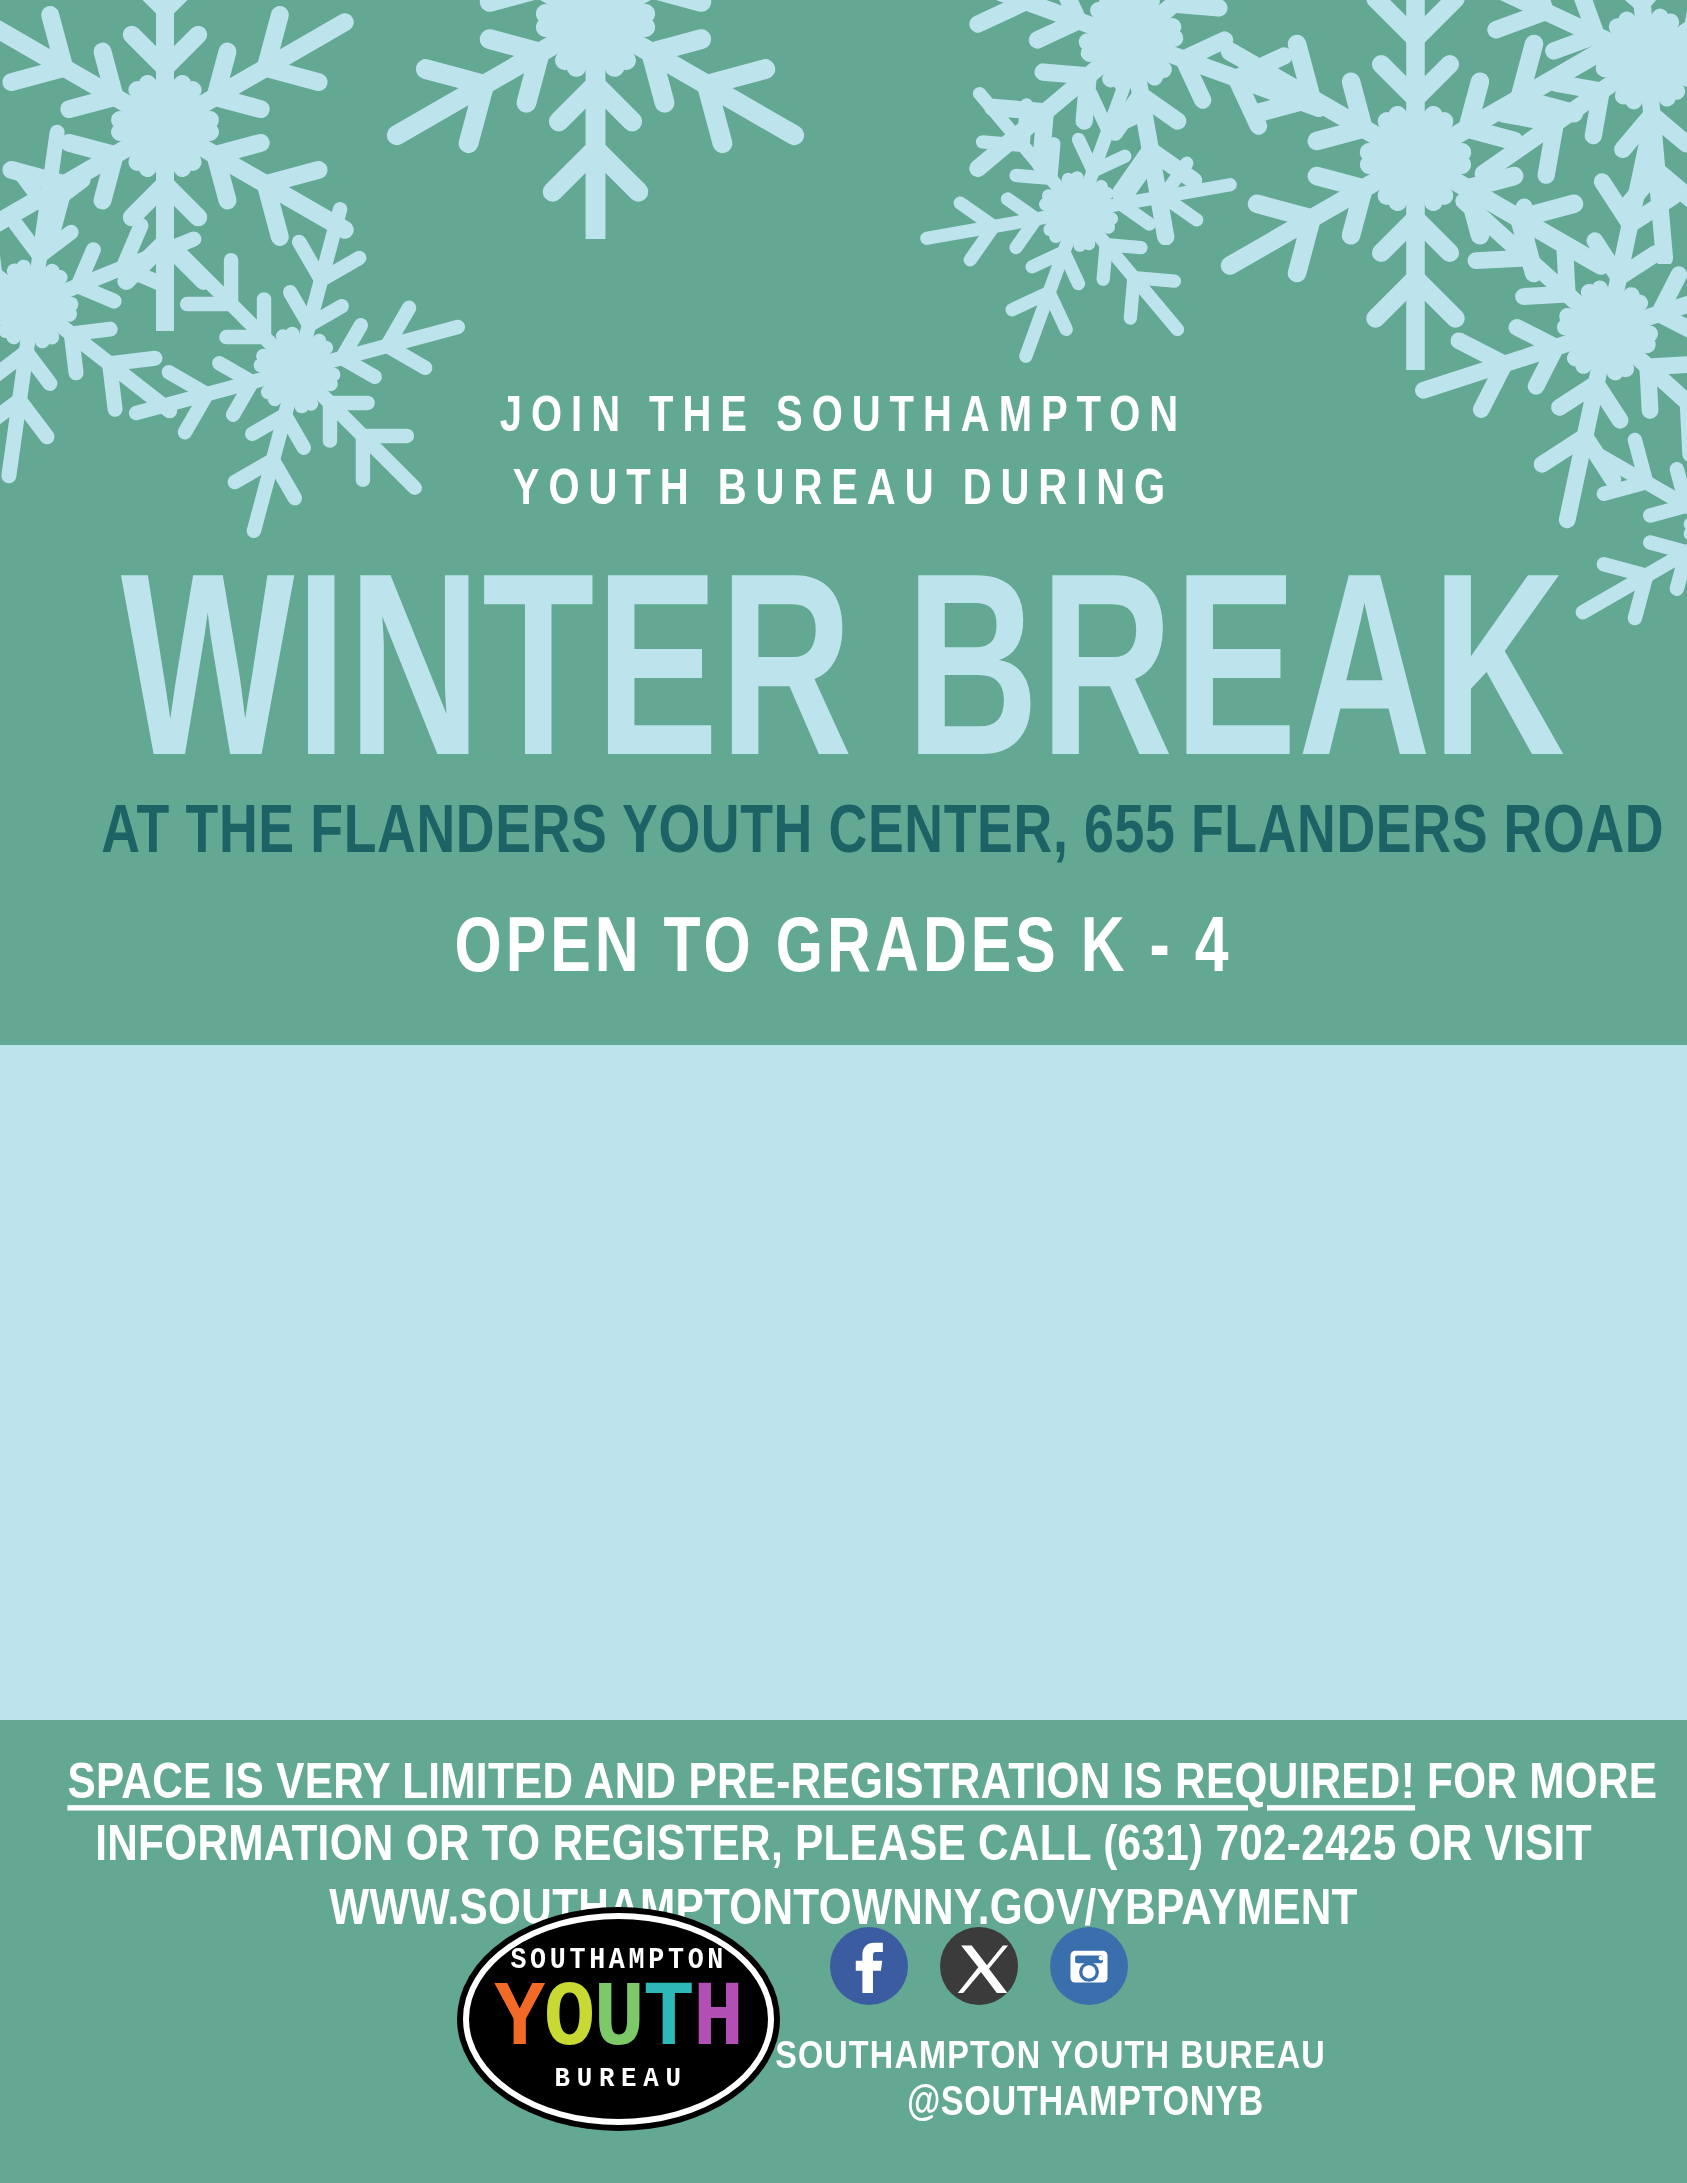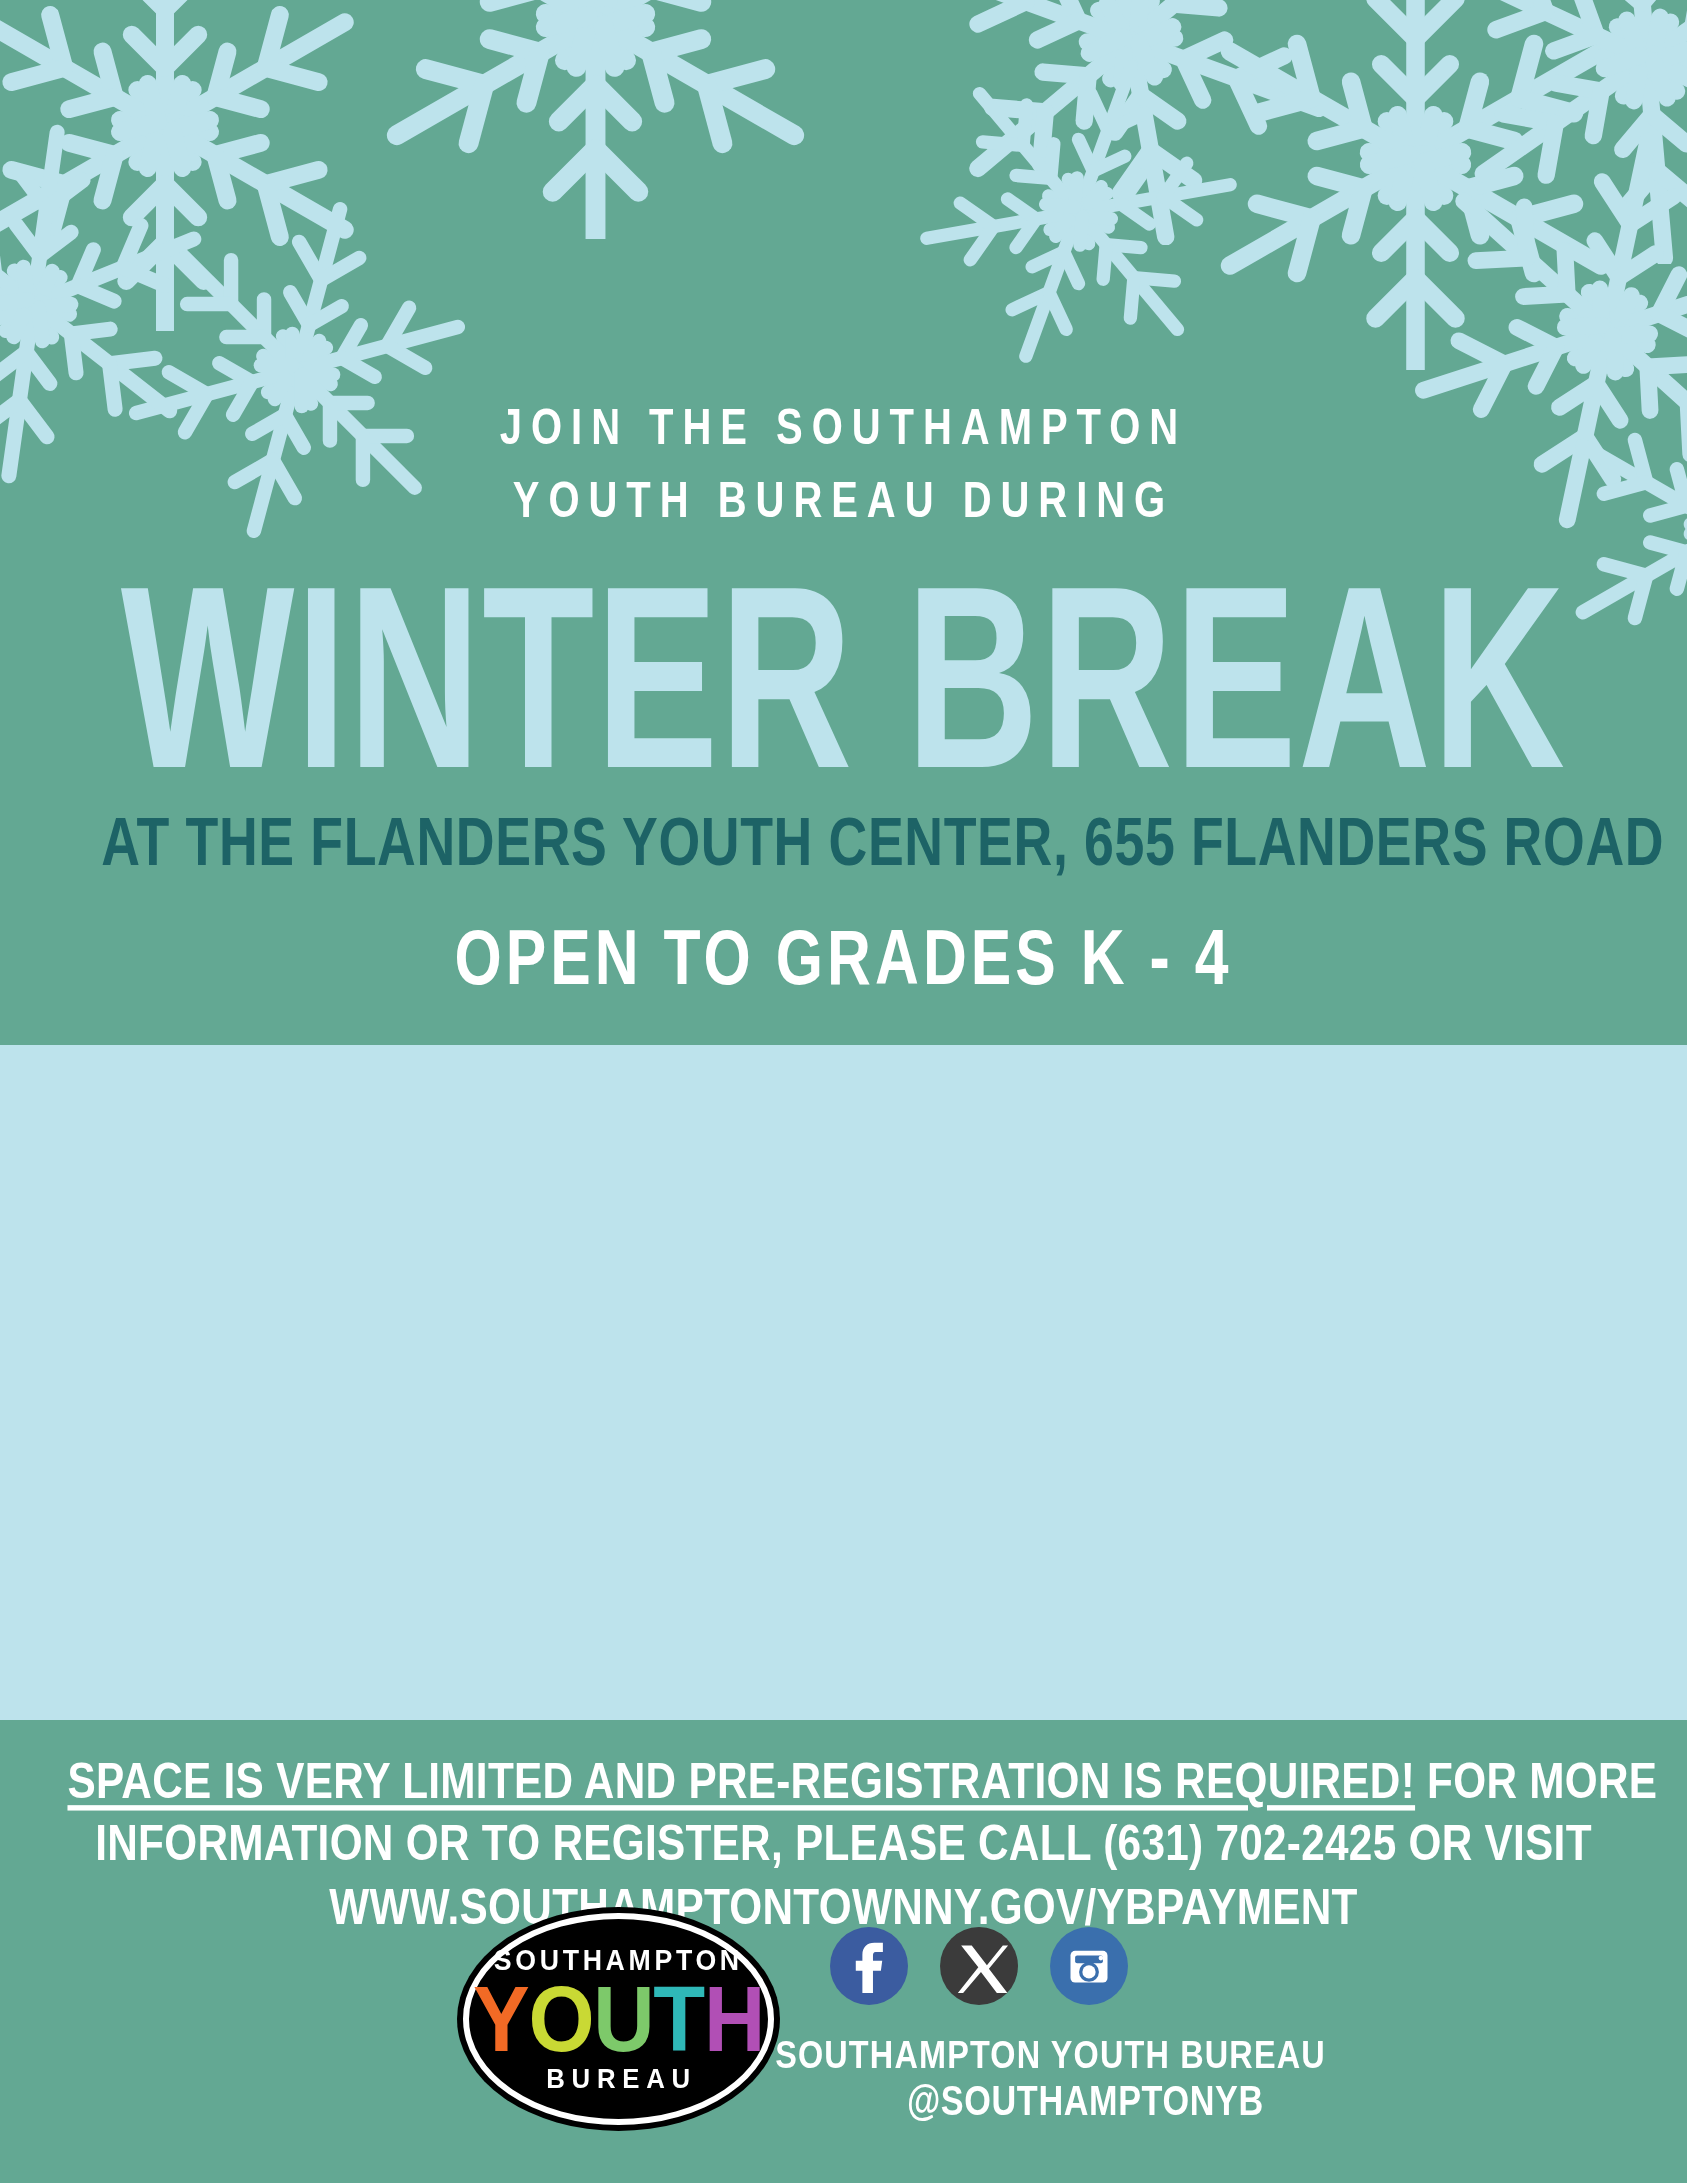--- a/index.html
+++ b/index.html
@@ -44,21 +44,21 @@
     width: 1687px; height: 1045px;
     pointer-events: none;
   }
   .flake { position: absolute; }
   .flake svg { display: block; }
 
   
   .hdr-wrap {
     position: absolute;
     left: 0; top: 0;
-    width: 1687px; height: 1045px; margin-top: 13px;
+    width: 1687px; height: 1045px;
   }
   .join-line {
     position: absolute;
     left: 0;
     width: 1687px;
     text-align: center;
     color: #ffffff;
     font-weight: 700;
     font-size: 50px;
     letter-spacing: 11.2px;
@@ -194,20 +194,21 @@
     height: 212px;
     border-radius: 50%;
     background: #000000;
     border: 6px solid #ffffff;
     box-shadow: 0 0 0 6px #000000;
     display: flex;
     flex-direction: column;
     align-items: center;
     justify-content: center;
     box-sizing: border-box;
+    font-family: Liberation Mono, monospace;
   }
   .logo-top {
     color: #ffffff;
     font-size: 29px;
     font-weight: 700;
     letter-spacing: 4px;
     line-height: 1;
     transform: scaleX(0.92);
   }
   .logo-youth {

